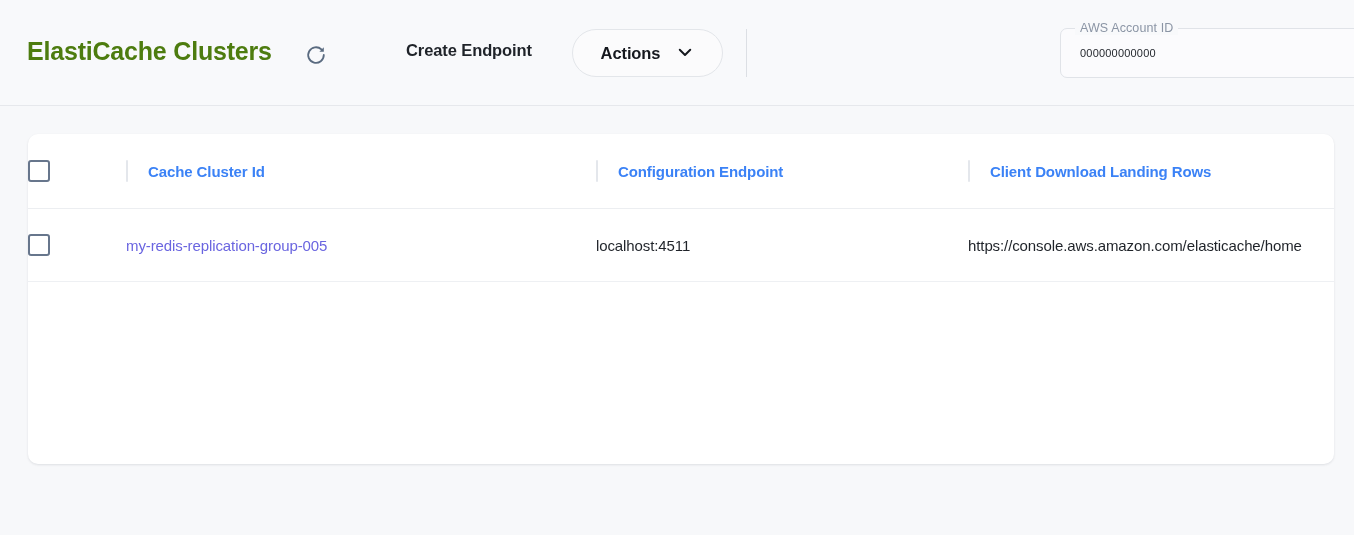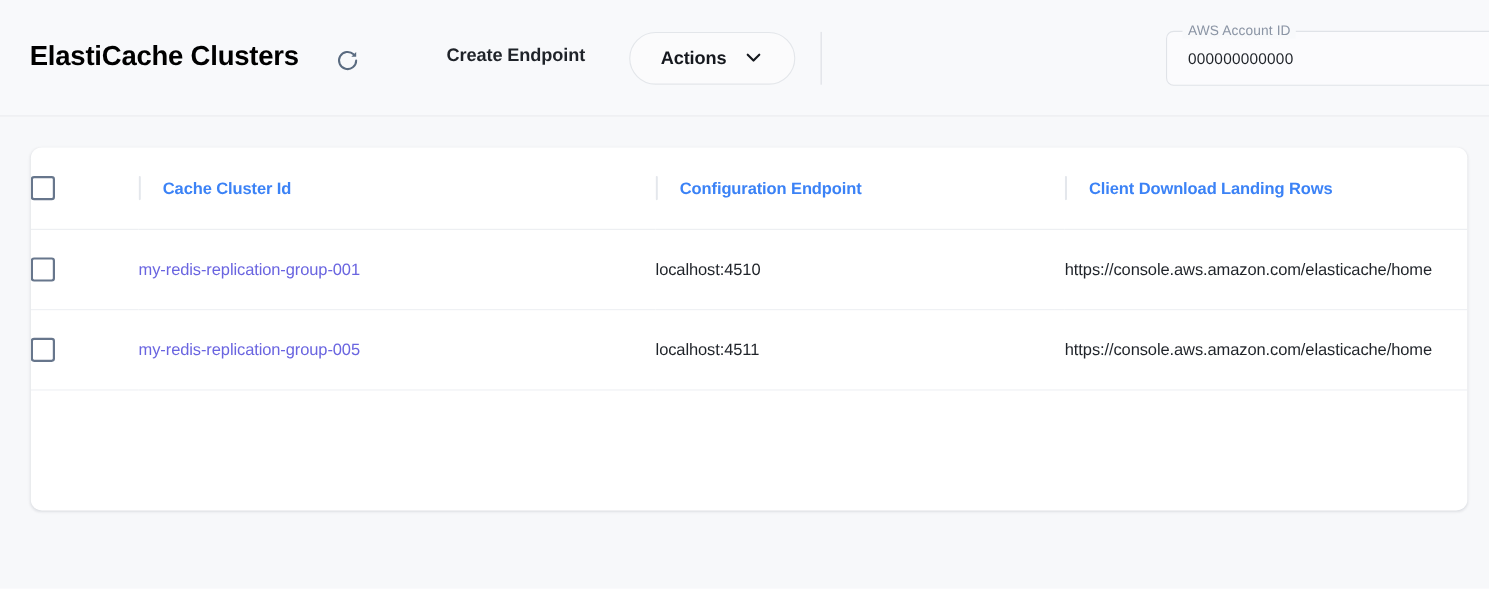--- a/index.html
+++ b/index.html
@@ -27,21 +27,21 @@
     align-items: center;
   }
 
   .page-title {
     position: absolute;
     left: 27px;
     top: 37px;
     font-size: 25px;
     font-weight: 700;
     letter-spacing: -0.2px;
-    color: #000000;
+    color: #4d7c0f;
     white-space: nowrap;
   }
 
   .refresh-btn {
     position: absolute;
     left: 302px;
     top: 41px;
     width: 28px;
     height: 28px;
     display: flex;
@@ -156,21 +156,21 @@
     position: absolute;
     left: 1px;
     top: 1px;
     width: 270px;
     height: 46px;
     border: none;
     outline: none;
     background: transparent;
     padding: 0 18px;
     font-family: inherit;
-    font-size: 14px;
+    font-size: 11px;
     color: #1f2329;
     letter-spacing: 0.2px;
   }
 
   
   .content {
     position: relative;
     height: 429px;
     background: #f7f8fa;
   }
@@ -405,34 +405,20 @@
           <th>
             <div class="th-inner">
               <span class="sep"></span>
               <span class="th-label">Client Download Landing Rows</span>
             </div>
           </th>
         </tr>
       </thead>
 
       <tbody>
-        <tr>
-          <td class="check-cell">
-            <span class="cbox"></span>
-          </td>
-          <td>
-            <a class="cell-link">my-redis-replication-group-001</a>
-          </td>
-          <td>
-            <span class="cell-text">localhost:4510</span>
-          </td>
-          <td class="url-cell">
-            <span class="cell-text">https://console.aws.amazon.com/elasticache/home</span>
-          </td>
-        </tr>
 
         <tr>
           <td class="check-cell">
             <span class="cbox"></span>
           </td>
           <td>
             <a class="cell-link">my-redis-replication-group-005</a>
           </td>
           <td>
             <span class="cell-text">localhost:4511</span>

